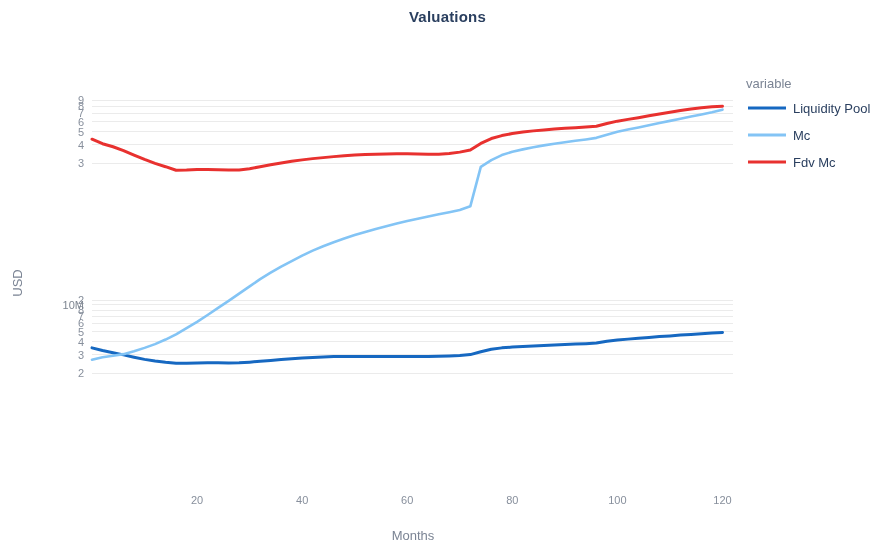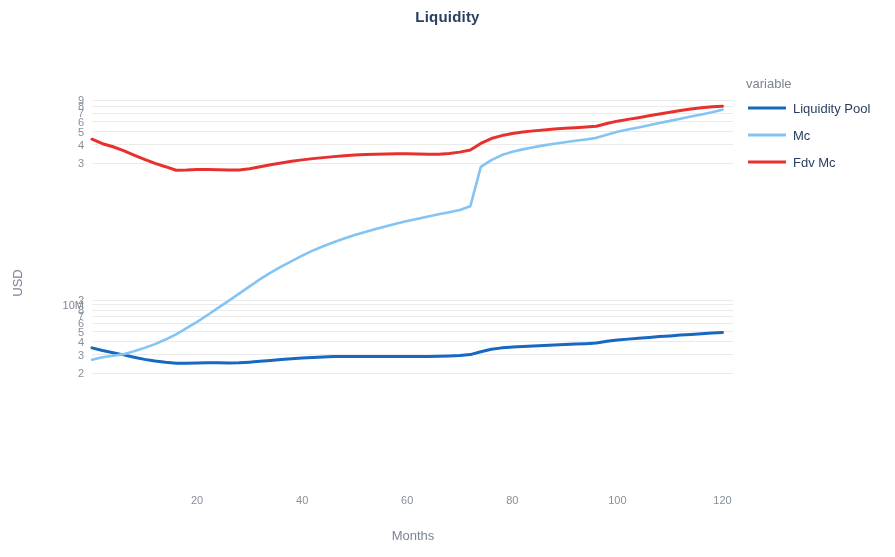--- a/index.html
+++ b/index.html
@@ -67,21 +67,21 @@
   .series-path {
     fill: none;
     stroke-linecap: round;
     stroke-linejoin: round;
   }
 </style>
 </head>
 <body>
 
 <div id="chart-root">
-  <div id="chart-title">Liquidity</div>
+  <div id="chart-title">Valuations</div>
   <svg id="plot-svg" width="895" height="557">
     <g id="gridlines">
         <line x1="92" x2="733" y1="373.391850455282" y2="373.391850455282" class="gridline"></line>
         <line x1="92" x2="733" y1="354.9022682544354" y2="354.9022682544354" class="gridline"></line>
         <line x1="92" x2="733" y1="341.78370091056394" y2="341.78370091056394" class="gridline"></line>
         <line x1="92" x2="733" y1="331.608149544718" y2="331.608149544718" class="gridline"></line>
         <line x1="92" x2="733" y1="323.2941187097174" y2="323.2941187097174" class="gridline"></line>
         <line x1="92" x2="733" y1="316.26470579850303" y2="316.26470579850303" class="gridline"></line>
         <line x1="92" x2="733" y1="310.1755513658459" y2="310.1755513658459" class="gridline"></line>
         <line x1="92" x2="733" y1="304.80453650887085" y2="304.80453650887085" class="gridline"></line>

